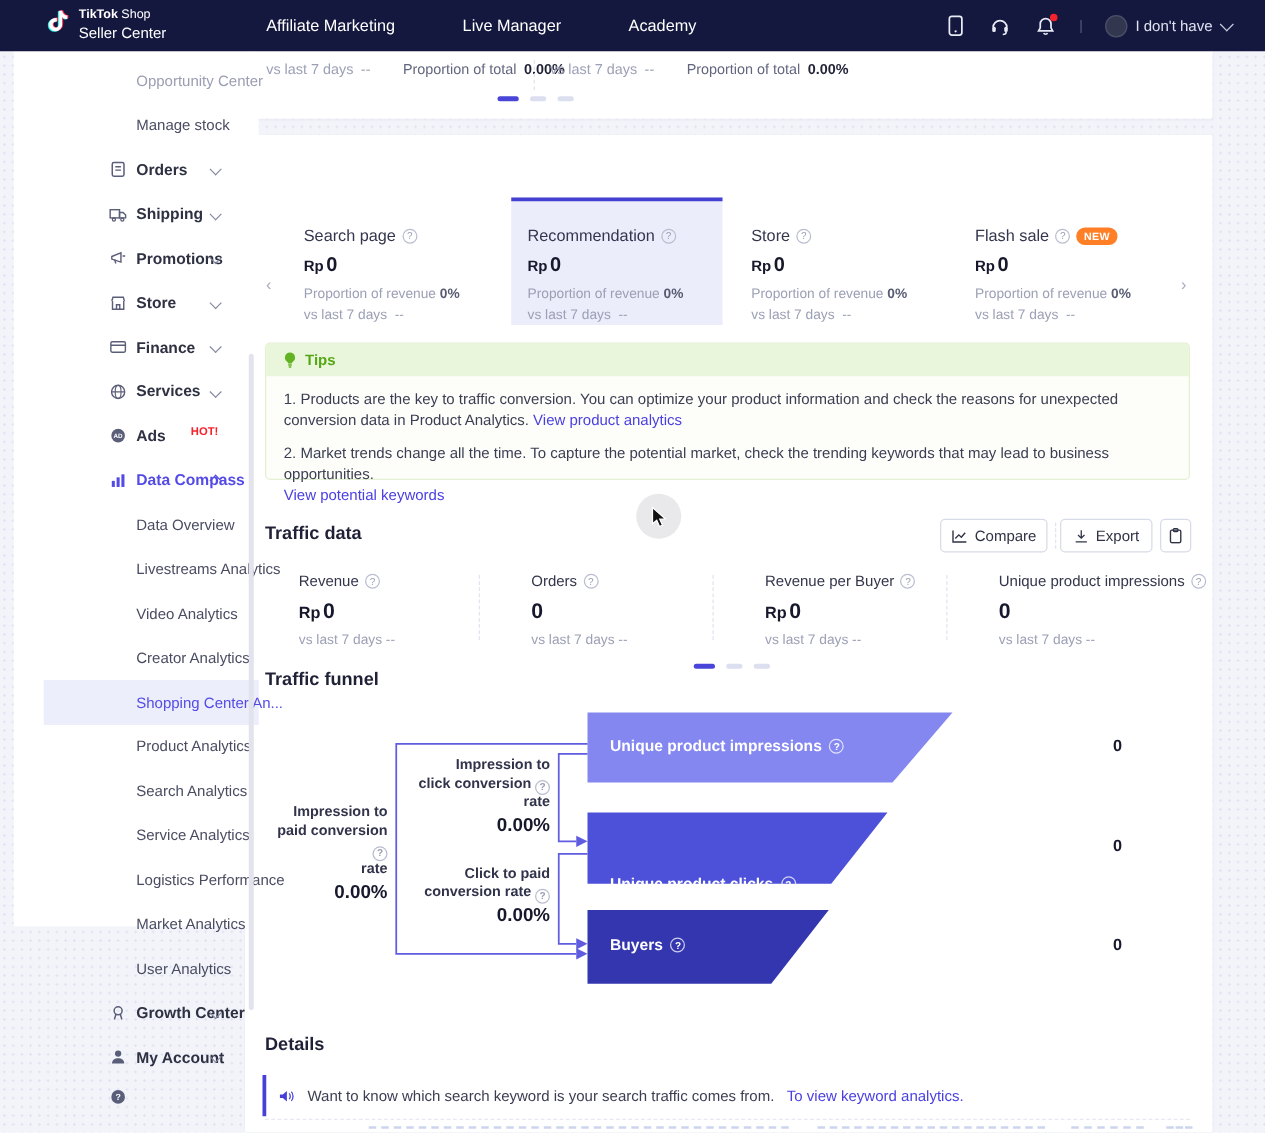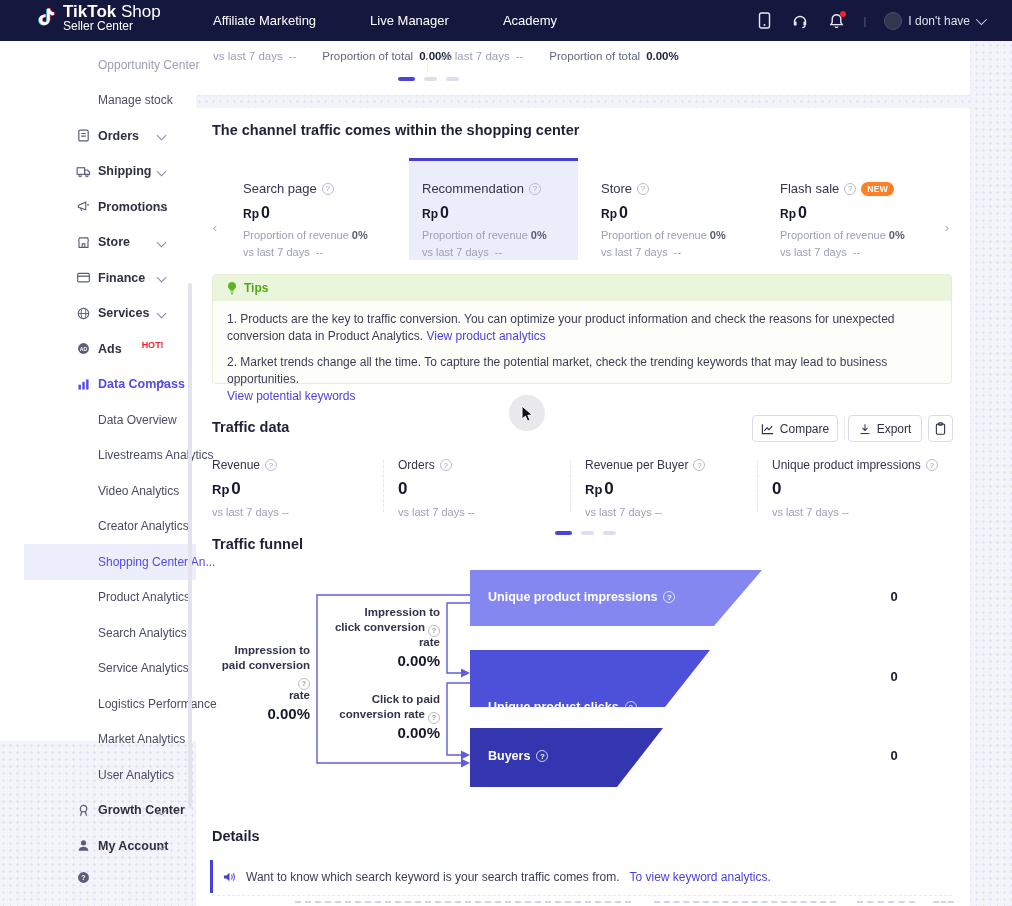--- a/index.html
+++ b/index.html
@@ -8,36 +8,36 @@
   .page { position:absolute; inset:0;
     background-color:#f3f4fa;
     background-image:radial-gradient(#dfe2f1 1px, transparent 1.1px);
     background-size:7px 7px; }
   .abs { position:absolute; }
 
   
   .header { position:absolute; left:0; top:0; width:1012px; height:41px; background:#14183e; display:flex; align-items:center; z-index:30; }
   .logo { position:absolute; left:35px; top:5px; display:flex; align-items:center; gap:7px; }
   .logo-text { color:#fff; line-height:14px; }
-  .logo-line1 { font-size:17px; font-weight:700; }
+  .logo-line1 { font-size:10px; font-weight:700; }
   .logo-line1 .thin { font-weight:400; }
   .logo-line2 { font-size:12px; font-weight:400; }
   .topnav { position:absolute; left:213px; top:0; height:41px; display:flex; align-items:center; gap:54px; }
   .topnav a { color:#fff; font-size:13px; font-weight:400; text-decoration:none; }
   .hicons { position:absolute; right:28px; top:0; height:41px; display:flex; align-items:center; gap:18px; color:#e8eaf5; }
   .hicon { width:18px; height:18px; position:relative; display:flex; align-items:center; justify-content:center; cursor:pointer; }
   .bell-dot { position:absolute; top:-1px; right:-1px; width:6px; height:6px; background:#f5222d; border-radius:50%; }
   .hsep { color:#5a5f7e; font-size:11px; }
   .account { display:flex; align-items:center; gap:6px; cursor:pointer; }
   .avatar { width:18px; height:18px; border-radius:50%; background:#32374f; border:1px solid #4a4f68; }
   .account-label { color:#dfe2f0; font-size:12px; }
   .chev-down { width:8px; height:8px; border-right:1.4px solid #c9cce0; border-bottom:1.4px solid #c9cce0; transform:rotate(45deg) translateY(-2px); }
 
   
-  .sidebar { position:absolute; left:0; top:41px; width:196px; height:700px; background:#ffffff; padding-top:6px; z-index:20;padding-left:24px; }
+  .sidebar { position:absolute; left:11px; top:41px; width:196px; height:700px; background:#ffffff; padding-top:6px; z-index:20;padding-left:24px; }
   .side-item { height:35.5px; display:flex; align-items:center; position:relative; padding-left:74px; cursor:pointer; }
   .side-item .icon { position:absolute; left:52px; width:15px; height:15px; color:#5a5e78; display:flex; }
   .side-item .lab { font-size:12.5px; font-weight:600; color:#2e3142; white-space:nowrap; }
   .side-item .chev { position:absolute; right:31px; width:7px; height:7px; border-right:1.3px solid #878ba3; border-bottom:1.3px solid #878ba3; transform:rotate(45deg); }
   .side-item .chev.up { transform:rotate(-135deg); border-color:#544be6; }
   .side-plain .lab { font-weight:400; font-size:12px; color:#4a4d62; }
   .side-plain.dim .lab { color:#9b9eb2; }
   .side-sub .lab { font-weight:400; font-size:12px; color:#4a4d62; }
   .side-sub.sel { background:#edeefb; }
   .side-sub.sel .lab { color:#544be6; font-weight:500; }
@@ -77,21 +77,21 @@
   
   .tips { position:absolute; left:16px; top:166px; width:740px; height:110px; border:1px solid #e3f0d2; border-radius:4px; background:#fdfefa; }
   .tips-head { height:26px; background:#e9f6db; border-radius:3px 3px 0 0; display:flex; align-items:center; padding-left:13px; gap:6px; }
   .tips-title { font-size:12px; font-weight:700; color:#55a716; }
   .tips-body { padding:10px 14px 0 14px; font-size:12px; color:#3b3e52; line-height:17px; }
   .tips-body .para { margin-bottom:9px; }
   .tlink { color:#4a3fe0; font-weight:500; text-decoration:none; cursor:pointer; }
 
   
   .btn { height:27px; border:1px solid #d8dbe8; border-radius:4px; background:#fff; display:inline-flex; align-items:center; justify-content:center; gap:6px; font-size:12px; font-weight:500; color:#2f3245; cursor:pointer; }
-  .metric { position:absolute; top:350px; width:170px; }
+  .metric { position:absolute; top:350px; width:170px;margin-left:27px; }
   .metric-label { font-size:12px; color:#33364b; display:flex; align-items:center; gap:5px; }
   .metric-value { margin-top:7px; font-weight:700; color:#16182c; }
   .metric-value .rp { font-size:13px; }
   .metric-value .num { font-size:17px; margin-left:2px; }
   .metric-vs { margin-top:7px; font-size:11px; color:#9ca0b5; }
   .vdash { position:absolute; border-left:1px dashed #e2e4f0; }
 
   .qmark { width:12px; height:12px; border:1px solid #b9bdd0; border-radius:50%; font-size:8px; color:#9ca0b5; display:inline-flex; align-items:center; justify-content:center; flex:none; }
   .qmark.light { border-color:rgba(255,255,255,.75); color:#fff; }
 
@@ -336,21 +336,20 @@
   </div>
   <div class="dots abs" style="left:202px; top:36px;">
     <span class="dot active"></span>
     <span class="dot"></span>
     <span class="dot"></span>
   </div>
 </div>
 
 <div class="card maincard">
 
-  <div class="sec-title abs" style="left:16px; top:14px;">The channel traffic comes within the shopping center</div>
 
   <div class="car-arrow" style="left:12px;">‹</div>
   <div class="car-arrow" style="left:744px;">›</div>
 
   <div class="chan-tab" style="left:34px;">
     <div class="tab-label">
         <span>Search page</span>
         <span class="qmark">?</span>
       </div>
     <div class="tab-value"><span class="rp">Rp</span><span class="num">0</span></div>

